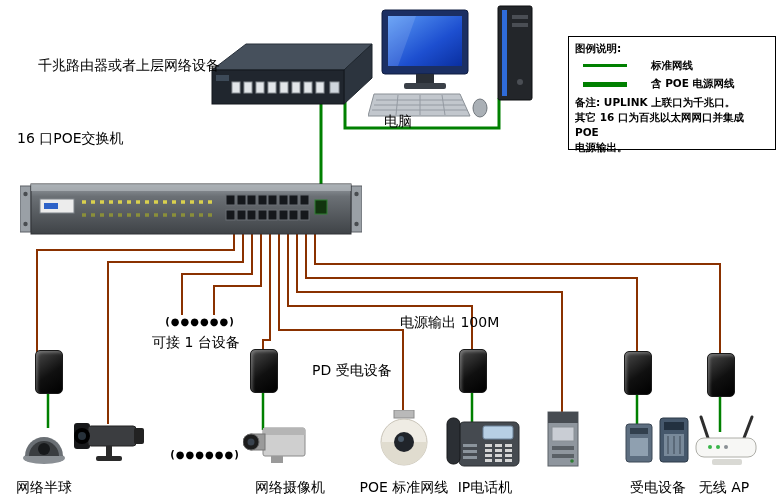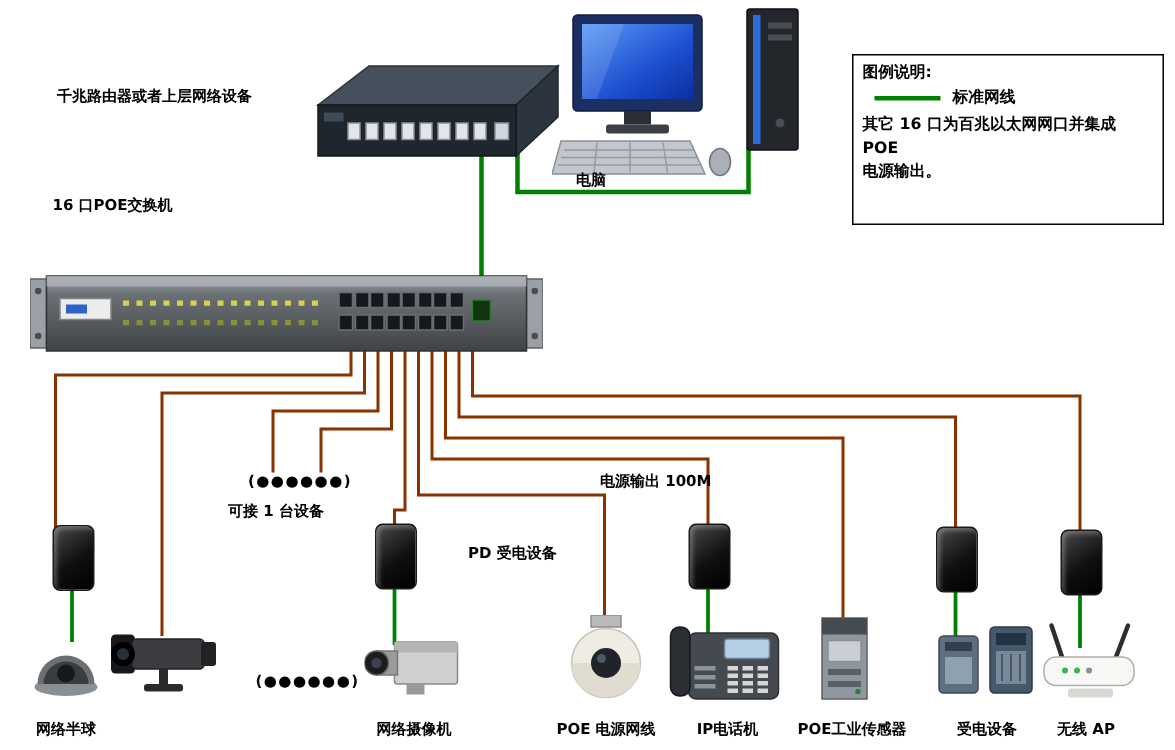--- a/index.html
+++ b/index.html
@@ -1,34 +1,34 @@
 <!DOCTYPE html>
 <html><head>
 <meta charset="utf-8">
 <style>
   html,body { margin:0; padding:0; background:#fff; }
   #canvas {
     position:relative; width:783px; height:500px; background:#ffffff;
     font-family:"DejaVu Sans", sans-serif; overflow:hidden; color:#000;
   }
   .abs { position:absolute; }
-  .lbl { position:absolute; font-size:10px; font-weight:bold; white-space:nowrap; }
+  .lbl { position:absolute; font-size:14px; font-weight:normal; white-space:nowrap; }
   .lbl.c { text-align:center; }
   .dots { position:absolute; font-size:10px; font-weight:bold; letter-spacing:1px; white-space:nowrap; }
   .adapter {
     position:absolute; width:26px; height:42px; border-radius:5px;
     background:linear-gradient(145deg,#4a4a4a 0%,#101010 55%,#000 100%);
     border:1px solid #1a1a1a; box-shadow:inset 2px 2px 3px rgba(255,255,255,.25);
   }
   #legend {
     position:absolute; left:568px; top:4px; width:208px; height:114px;
     border:1px solid #000; background:#fff; box-sizing:border-box;
     padding:4px 6px; font-size:10.5px; font-weight:bold; line-height:1.45;margin-top:32px;
   }
-  .legend-row { display:flex; align-items:center; gap:8px; margin:2px 0 3px 8px; }
+  .legend-row { display:flex; align-items:center; gap:24px; margin:2px 0 3px 8px; }
   .legend-line { display:inline-block; width:44px; height:3px; }
   .legend-line.thick { height:5px; }
   svg { display:block; }
 </style>
 </head>
 <body>
 
 <div id="canvas">
 
   <svg class="abs" style="left:0;top:0" width="783" height="500">
@@ -267,40 +267,44 @@
       <line x1="54" y1="24" x2="62" y2="3" stroke="#2e2e2e" stroke-width="3" stroke-linecap="round"></line>
       <rect x="6" y="24" width="60" height="19" rx="8" fill="#f7f7f5" stroke="#aeaea8"></rect>
       <circle cx="20" cy="33" r="2" fill="#39b54a"></circle>
       <circle cx="28" cy="33" r="2" fill="#39b54a"></circle>
       <circle cx="36" cy="33" r="2" fill="#8a8f94"></circle>
       <rect x="22" y="45" width="30" height="6" rx="2" fill="#d9d9d4"></rect>
     </svg>
   </div>
 
   <div class="lbl" style="left:38px;top:57px">千兆路由器或者上层网络设备</div>
-  <div class="lbl" style="left:35px;top:130px">16 口POE交换机</div>
+  <div class="lbl" style="left:17px;top:130px">16 口POE交换机</div>
   <div class="lbl" style="left:384px;top:113px">电脑</div>
 
   <div class="dots lbl c" style="left:150px;top:316px;width:100px">(●●●●●●)</div>
   <div class="lbl" style="left:152px;top:334px">可接 1 台设备</div>
   <div class="lbl" style="left:312px;top:362px">PD 受电设备</div>
   <div class="lbl" style="left:400px;top:314px">电源输出 100M</div>
   <div class="dots lbl c" style="left:155px;top:449px;width:100px">(●●●●●●)</div>
 
   <div class="lbl c" style="left:14px;top:479px;width:60px">网络半球</div>
-  <div class="lbl c" style="left:231px;top:479px;width:90px">网络摄像机</div>
-  <div class="lbl c" style="left:349px;top:479px;width:110px">POE 电源网线</div>
+  <div class="lbl c" style="left:245px;top:479px;width:90px">网络摄像机</div>
+  <div class="lbl c" style="left:349px;top:479px;width:110px">POE 标准网线</div>
   <div class="lbl c" style="left:439px;top:479px;width:92px">IP电话机</div>
-  <div class="lbl c" style="left:513px;top:479px;width:110px">POE工业传感器</div>
   <div class="lbl c" style="left:613px;top:479px;width:90px">受电设备</div>
   <div class="lbl c" style="left:684px;top:479px;width:80px">无线 AP</div>
 
   <div id="legend">
     <div>图例说明:</div>
     <div class="legend-row">
       <span class="legend-line" style="background: rgb(0, 128, 0);"></span>
       <span>标准网线</span>
     </div>
+    <div class="legend-row">
+      <span class="legend-line thick" style="background: rgb(0, 128, 0);"></span>
+      <span>含 POE 电源网线</span>
+    </div>
+    <div>备注: UPLINK 上联口为千兆口。</div>
     <div>其它 16 口为百兆以太网网口并集成 POE</div>
     <div>电源输出。</div>
   </div>
 
 </div>
 
 </body></html>

